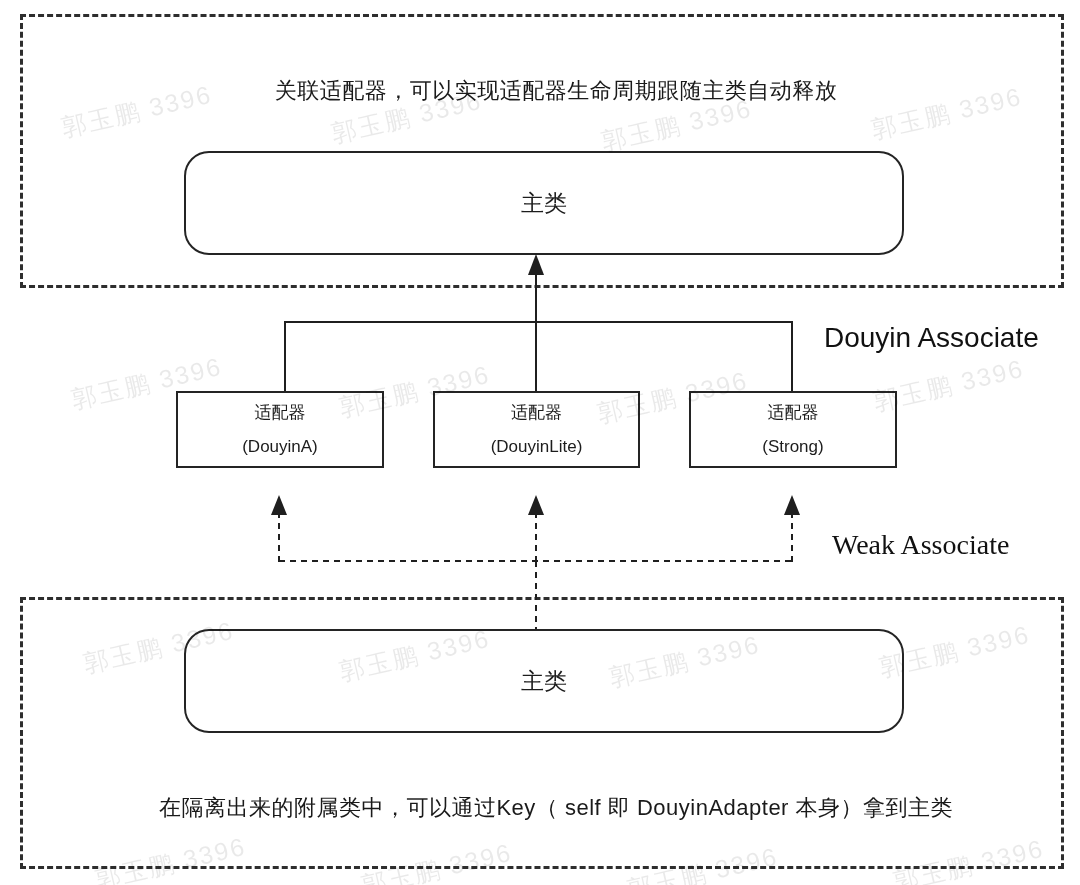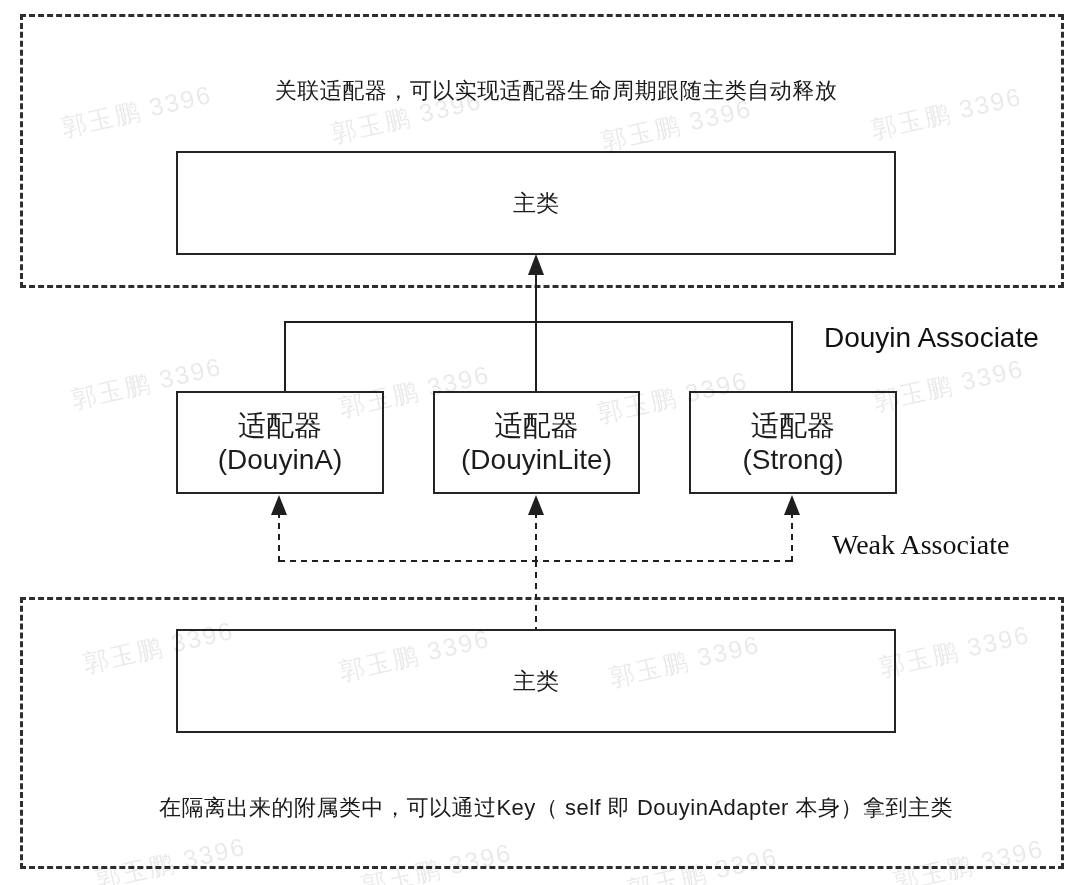--- a/index.html
+++ b/index.html
@@ -47,32 +47,33 @@
     border: 2px solid #242424;
     background: #ffffff;
     box-sizing: border-box;
     display: flex;
     flex-direction: column;
     align-items: center;
     justify-content: center;
     text-align: center;
   }
   .main-class-box {
-    left: 176px;
+    left: 184px;
     width: 720px;
     height: 104px;
     font-size: 23px;
+    border-radius: 25px;
   }
   #top-main-box { top: 151px; }
   #bottom-main-box { top: 629px; }
 
   .adapter-box {
     top: 391px;
-    height: 103px;
-    font-size: 28px;
+    height: 77px;
+    font-size: 17px;
     line-height: 34px;
   }
   #adapter-1 { left: 176px; width: 208px; }
   #adapter-2 { left: 433px; width: 207px; }
   #adapter-3 { left: 689px; width: 208px; }
 
   .assoc-label {
     position: absolute;
     font-size: 28px;
     color: #111111;

